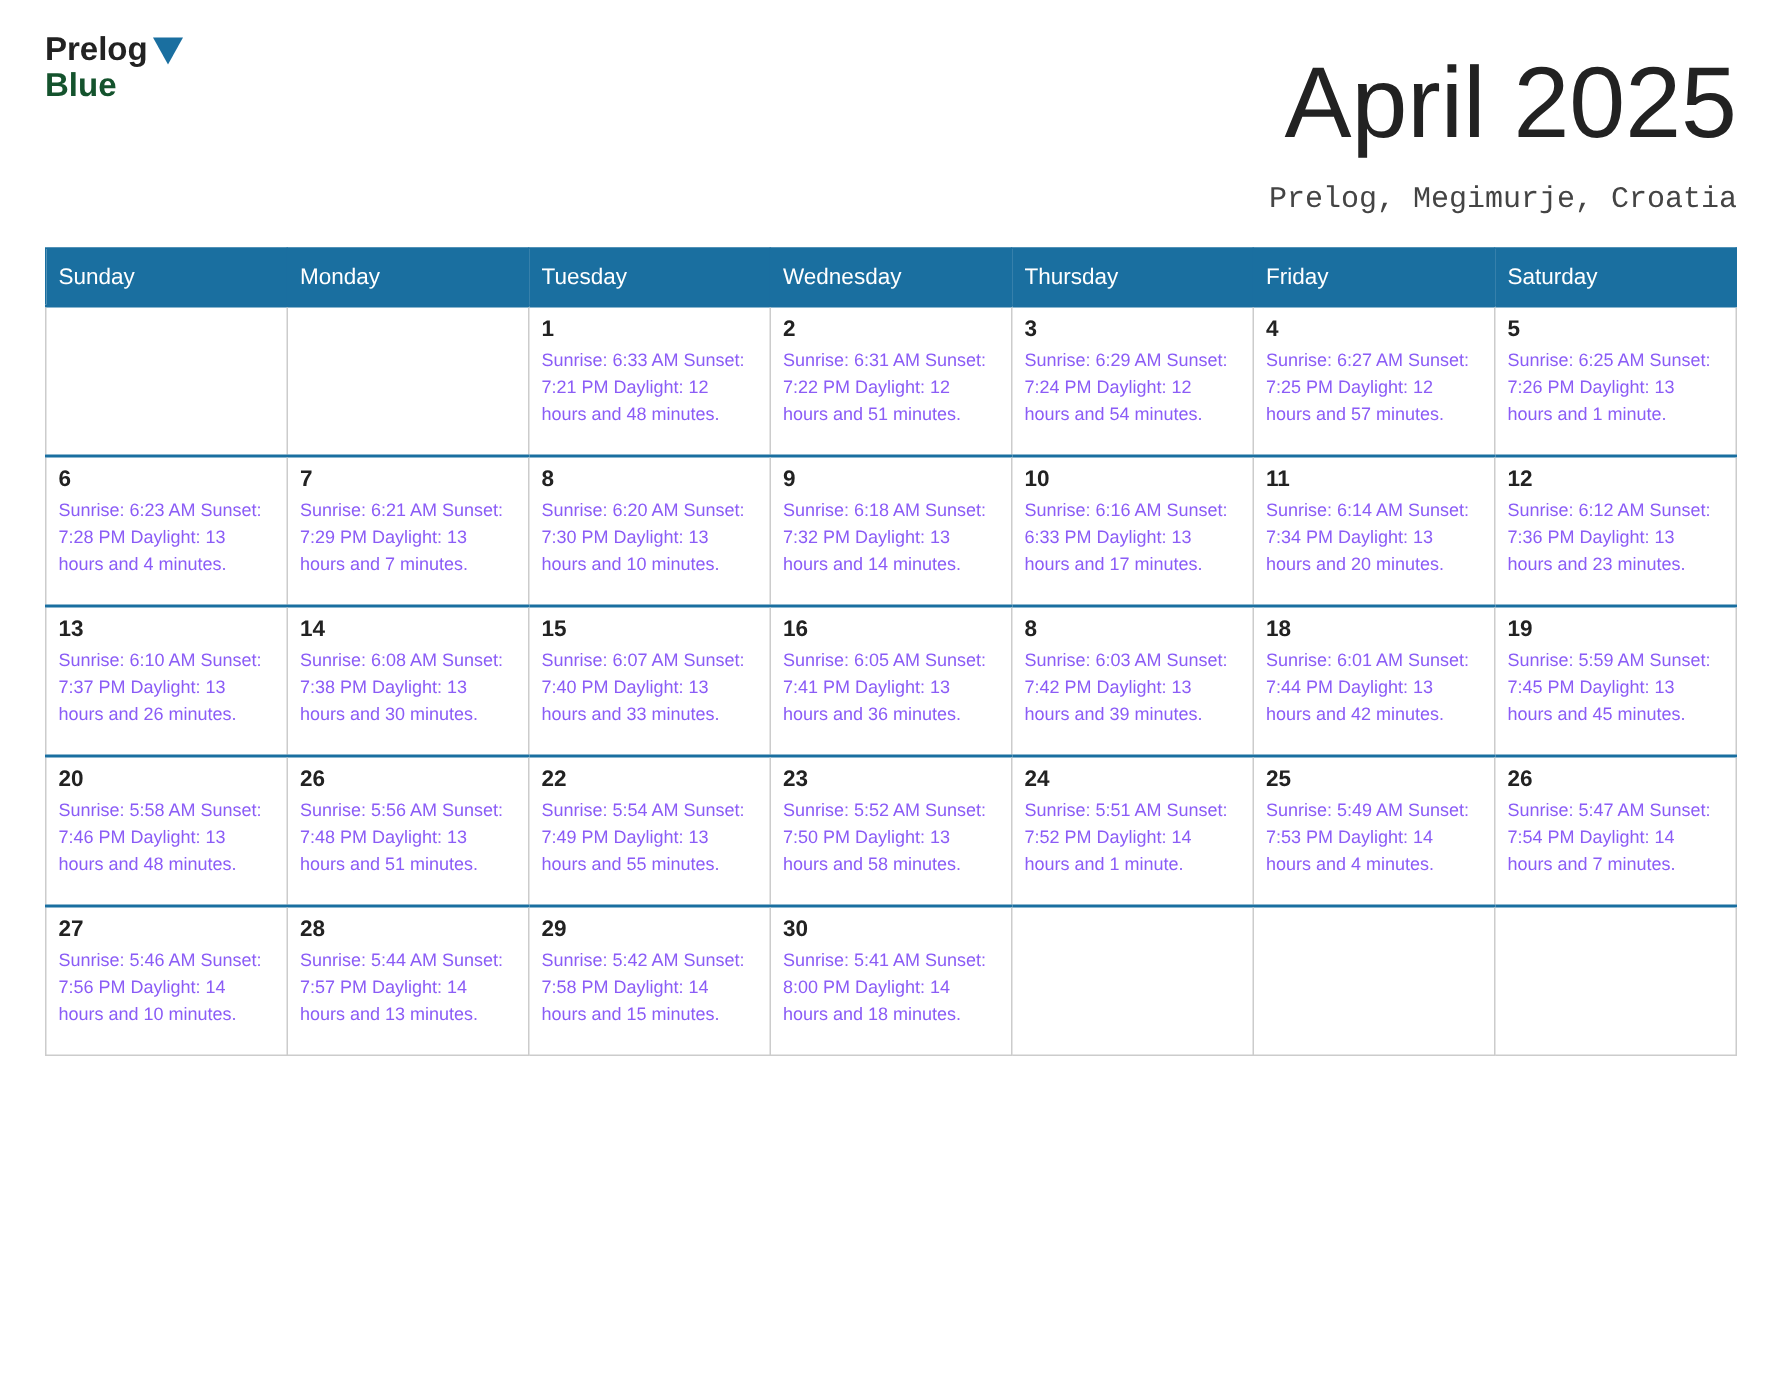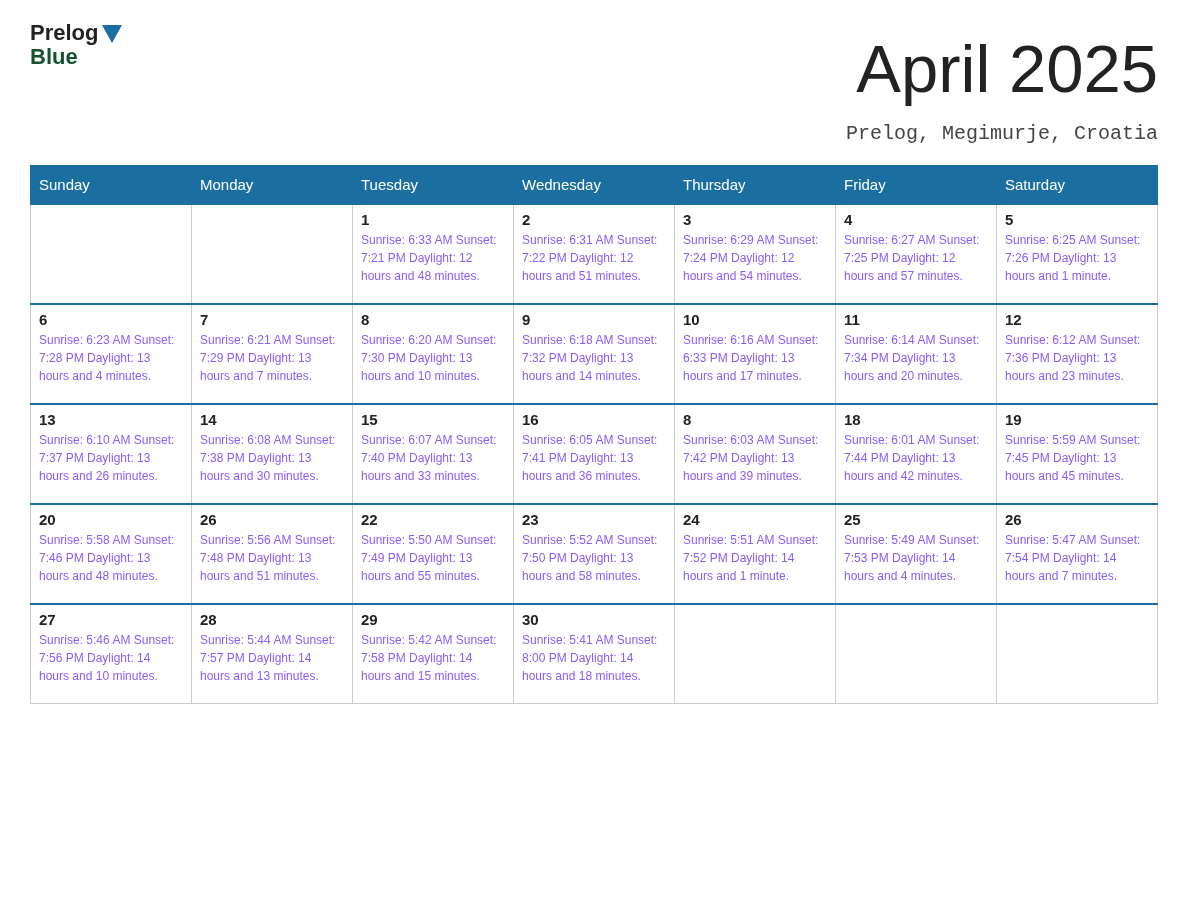--- a/index.html
+++ b/index.html
@@ -282,21 +282,21 @@
         </td>
         <td>
           <span class="day-num">26</span>
           <div class="day-info">Sunrise: 5:56 AM
 Sunset: 7:48 PM
 Daylight: 13 hours
 and 51 minutes.</div>
         </td>
         <td>
           <span class="day-num">22</span>
-          <div class="day-info">Sunrise: 5:50 AM
+          <div class="day-info">Sunrise: 5:54 AM
 Sunset: 7:49 PM
 Daylight: 13 hours
 and 55 minutes.</div>
         </td>
         <td>
           <span class="day-num">23</span>
           <div class="day-info">Sunrise: 5:52 AM
 Sunset: 7:50 PM
 Daylight: 13 hours
 and 58 minutes.</div>

